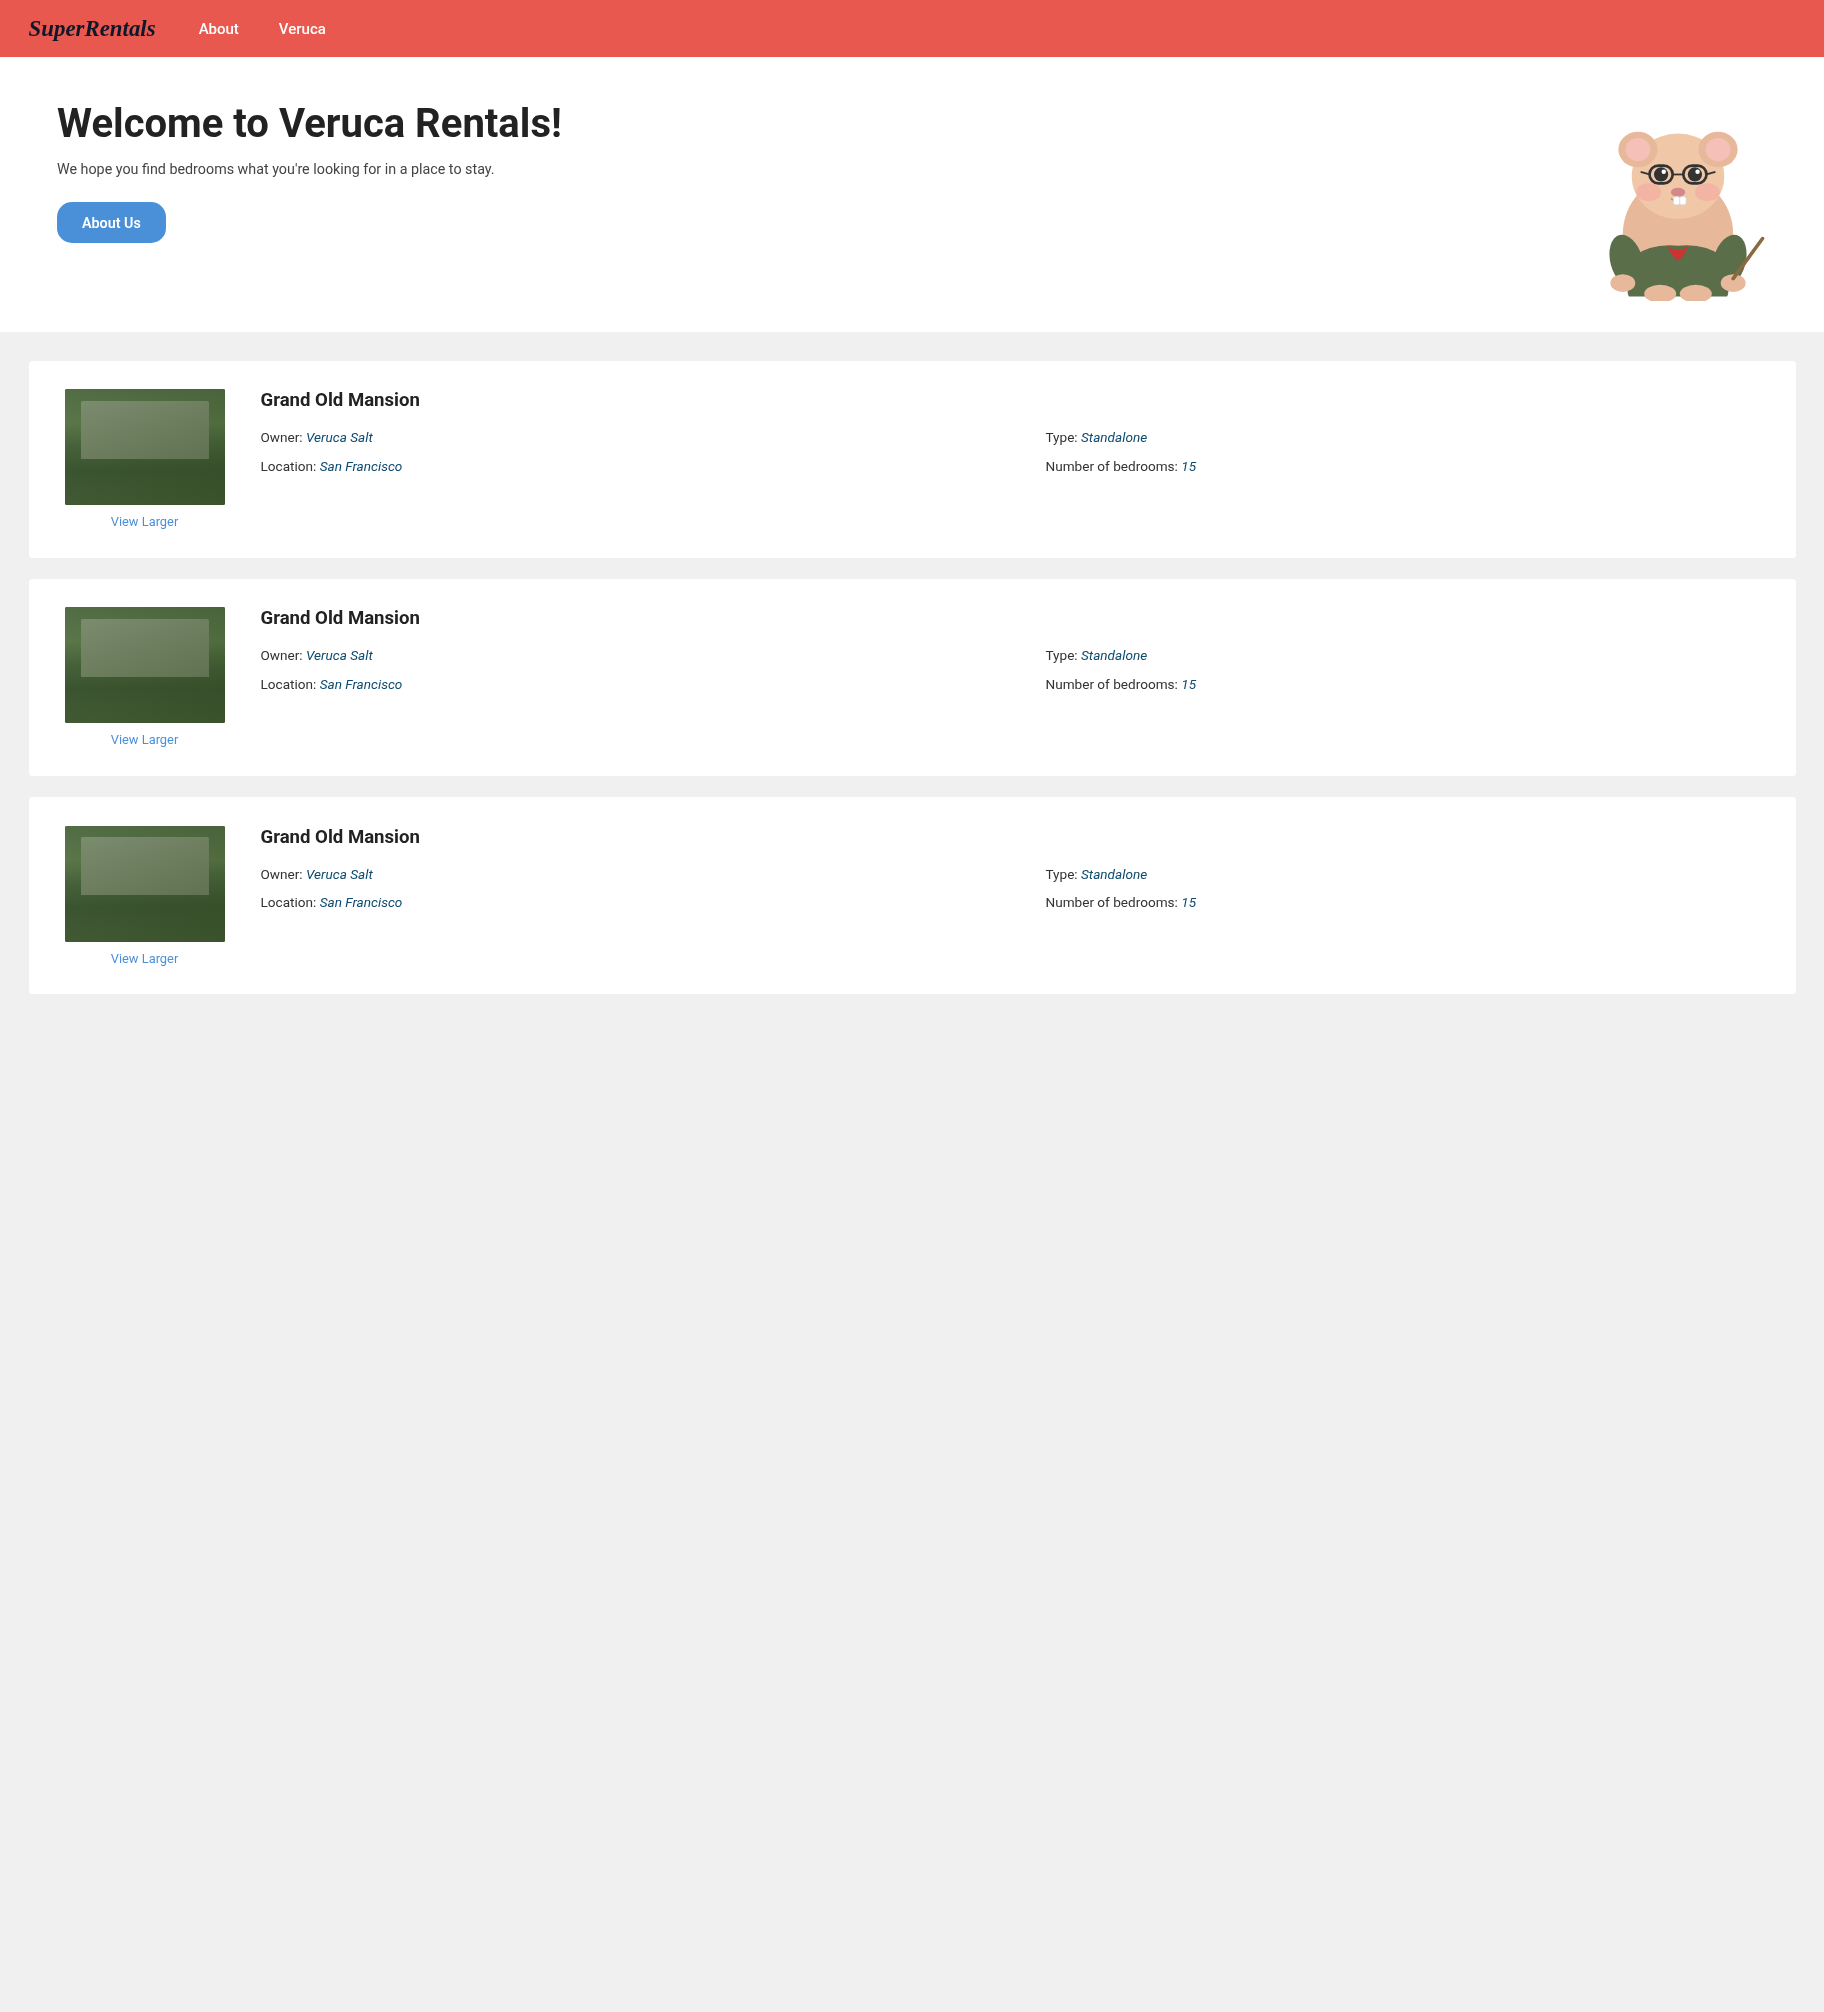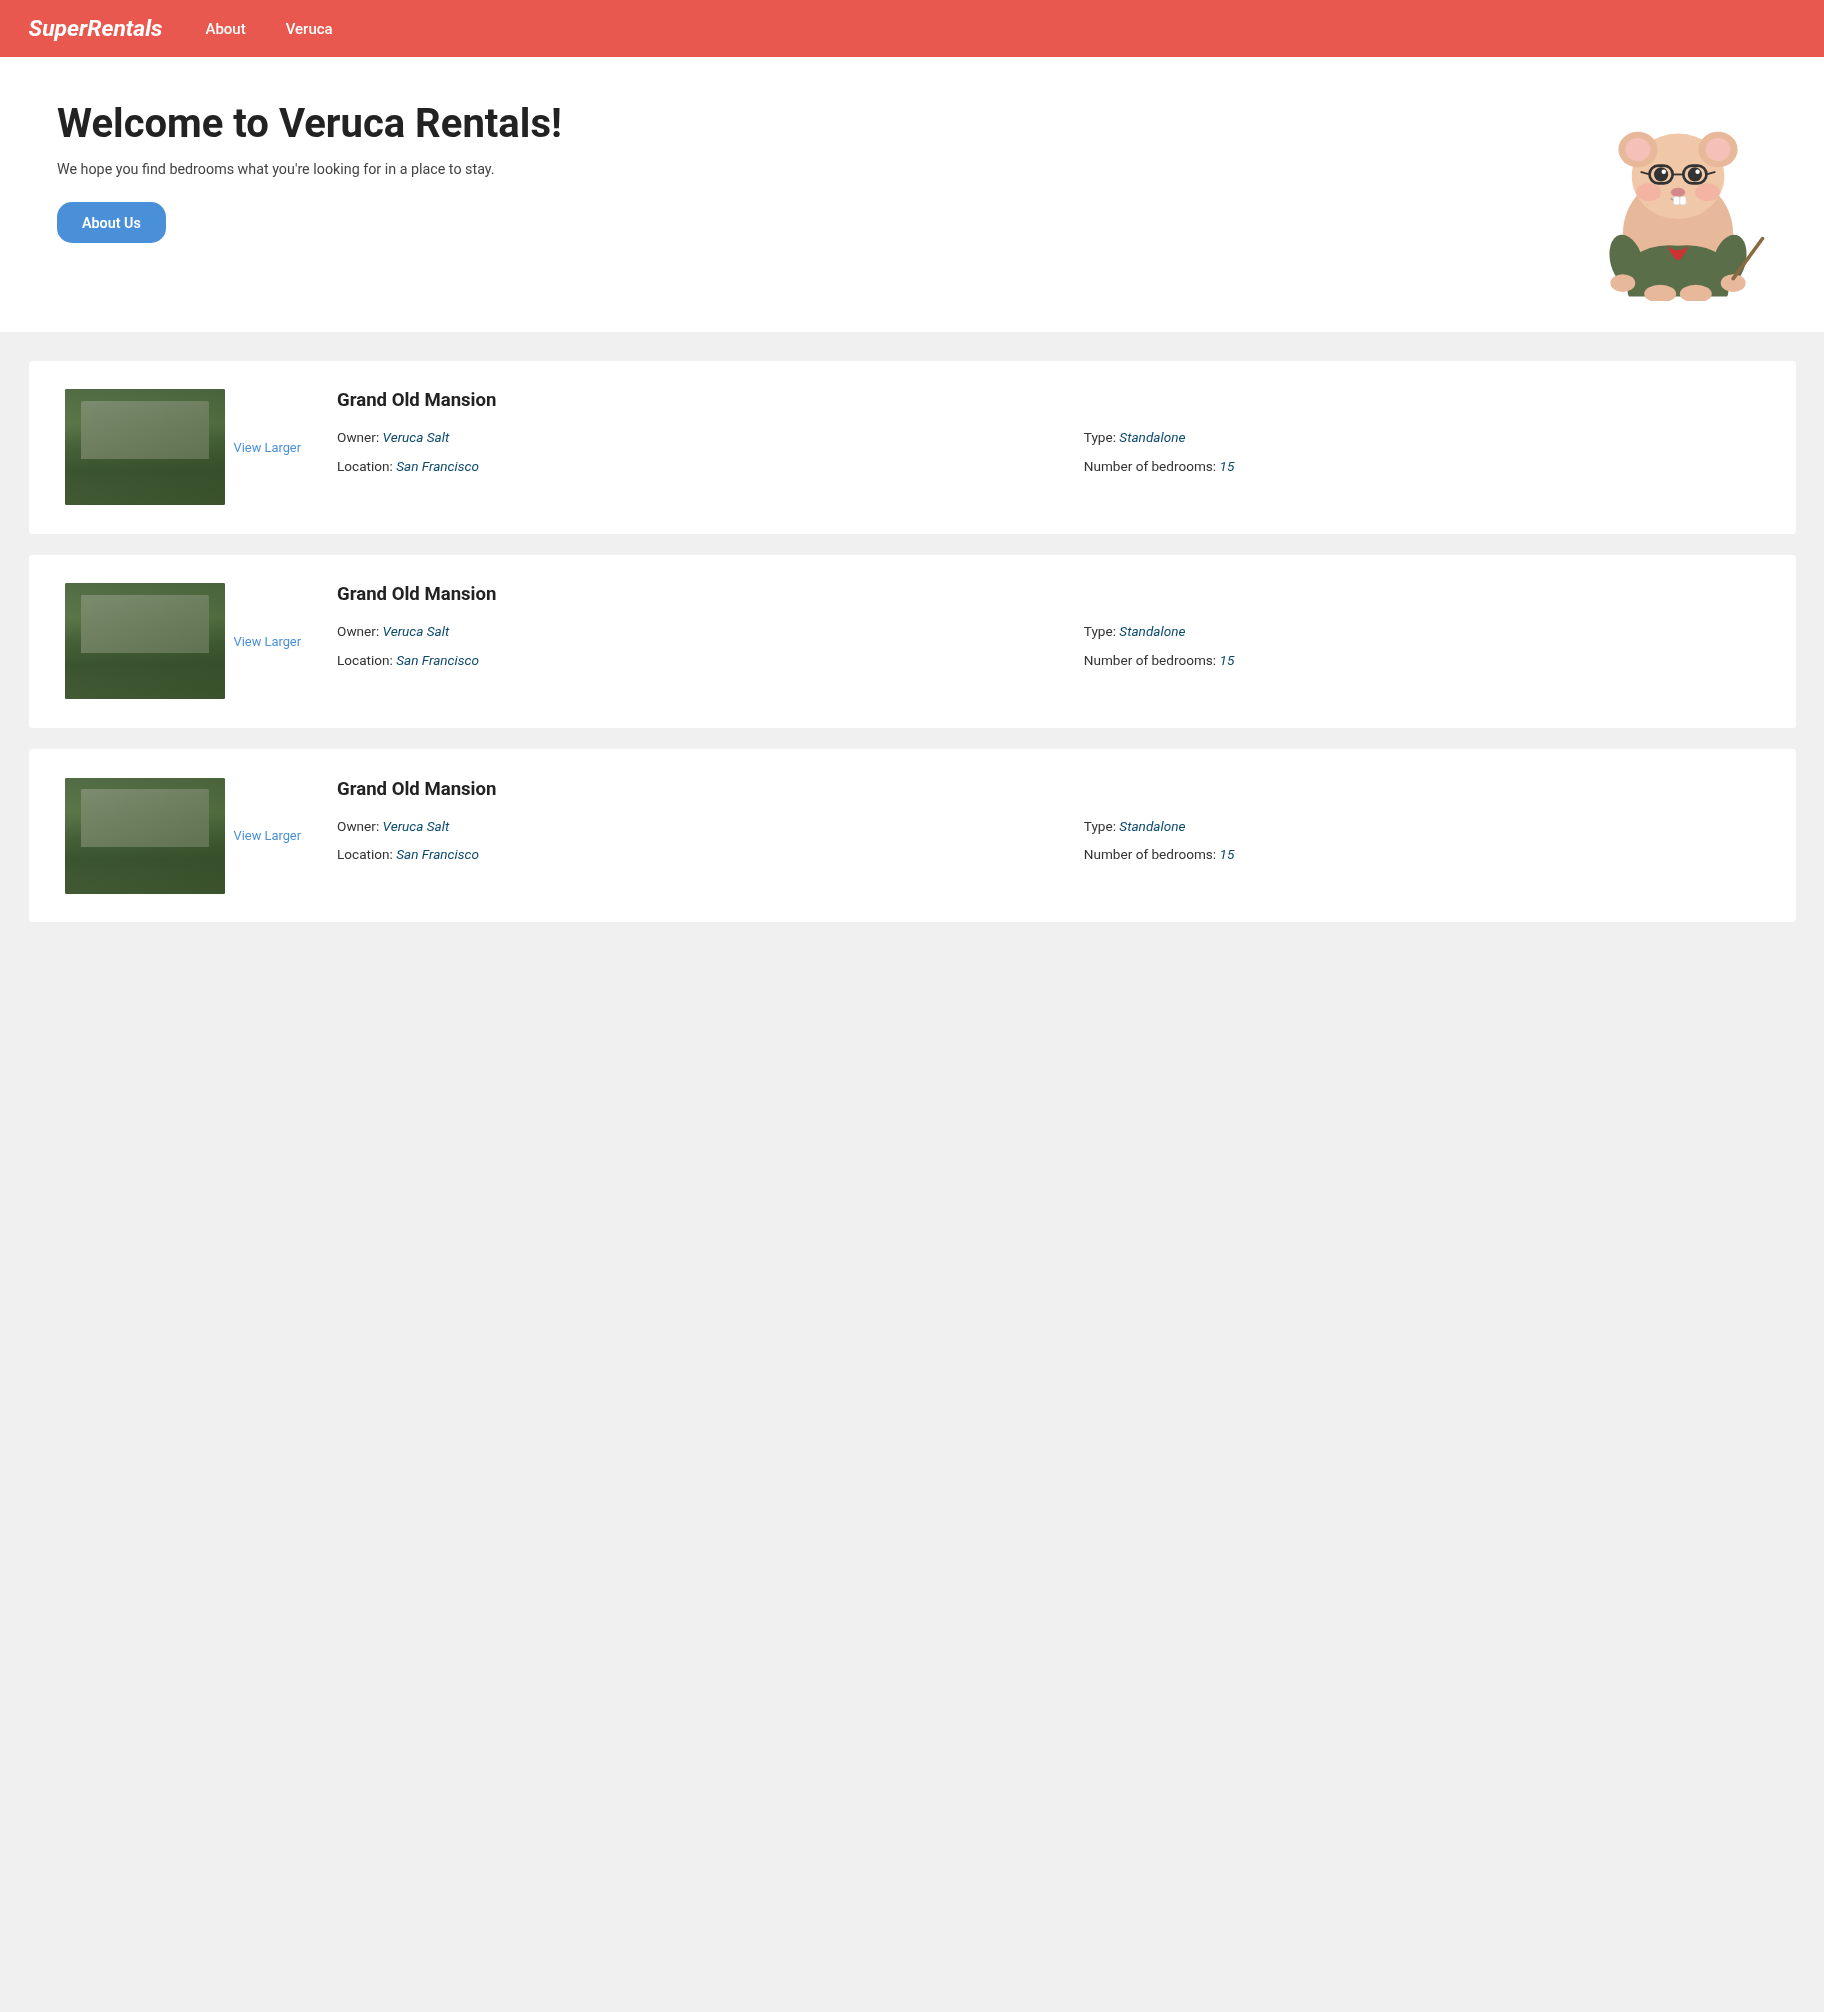--- a/index.html
+++ b/index.html
@@ -20,23 +20,24 @@
       display: flex;
       align-items: center;
       padding: 0 28.5px;
       height: 57px;
     }
 
     .nav-brand {
       font-style: italic;
       font-weight: bold;
       font-size: 1.6rem;
-      color: #ffffff;
+      color: #0f172a;
       margin-right: 43px;
       text-decoration: none;
+      font-family: Liberation Serif, serif;
     }
 
     .nav-links {
       display: flex;
       gap: 40px;
       text-align: center;
     }
 
     .nav-link {
       color: #fff;
@@ -107,20 +108,21 @@
       background-color: #fff;
       border-radius: 3.6px;
       padding: 28.5px 36px;
       display: flex;
       align-items: flex-start;
       gap: 36px;
     }
 
     .rental-image-col {
       display: flex;
+      flex-direction: column;
       align-items: center;
       gap: 9px;
       flex-shrink: 0;
     }
 
     .rental-image {
       width: 160px;
       height: 116px;
       background: #6a7c4a;
       border-radius: 1.8px;

